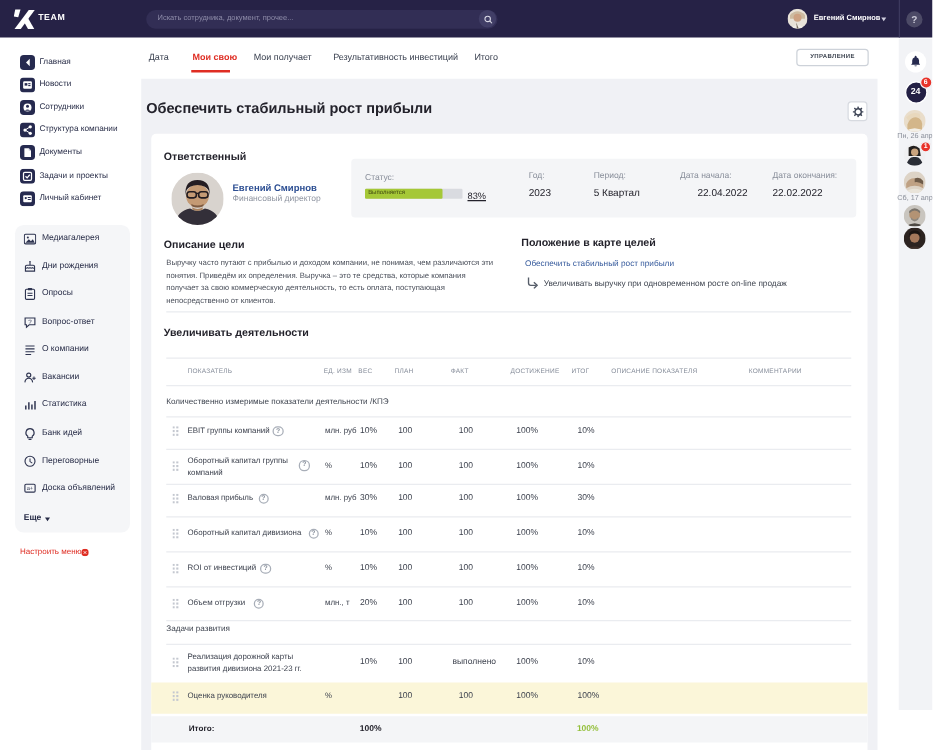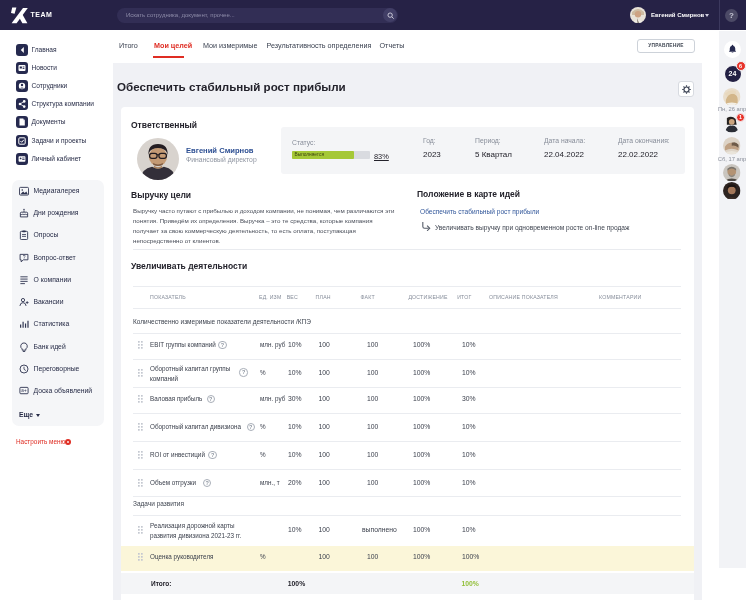--- a/index.html
+++ b/index.html
@@ -37,26 +37,26 @@
       <path d="M2 5 Q8 -1 14 5 L14 8 L2 8 Z" fill="#cdbba1"></path>
       <circle cx="8" cy="7.2" r="3.2" fill="#cda283"></circle>
       <path d="M2 16 Q8 10 14 16 Z" fill="#f1ede6"></path>
       <path d="M7 11 L9 16 L7.5 16 Z" fill="#746a5c"></path>
     </g>
   </svg>
   <div class="abs" style="left:651px;top:11.5px;font-size:6px;font-weight:bold;color:#fff;">Евгений Смирнов</div>
   <div class="abs" style="left:704.5px;top:13.5px;width:0;height:0;border-left:2.6px solid transparent;border-right:2.6px solid transparent;border-top:3px solid #cfcede;"></div>
   <div class="abs" style="left:719px;top:0;width:1px;height:30px;background:#3c395e;"></div>
   <div class="abs" style="left:725px;top:8.5px;width:13px;height:13px;border-radius:50%;background:#4c4a66;color:#c9c8d6;font-size:8px;font-weight:bold;text-align:center;line-height:13px;">?</div>
-  <div class="abs" style="left:119px;top:40.8px;font-size:7.2px;color:#3a4150;">Итого</div>
-  <div class="abs" style="left:154px;top:40.8px;font-size:7.2px;color:#df2d23;font-weight:bold;">Мои целей</div>
+  <div class="abs" style="left:119px;top:40.8px;font-size:7.2px;color:#3a4150;">Дата</div>
+  <div class="abs" style="left:154px;top:40.8px;font-size:7.2px;color:#df2d23;font-weight:bold;">Мои свою</div>
   <div class="abs" style="left:153px;top:56.2px;width:31px;height:1.8px;background:#df2d23;"></div>
-  <div class="abs" style="left:203px;top:40.8px;font-size:7.2px;color:#3a4150;">Мои измеримые</div>
-  <div class="abs" style="left:266.5px;top:40.8px;font-size:7.2px;color:#3a4150;">Результативность определения</div>
-  <div class="abs" style="left:379.5px;top:40.8px;font-size:7.2px;color:#3a4150;">Отчеты</div>
+  <div class="abs" style="left:203px;top:40.8px;font-size:7.2px;color:#3a4150;">Мои получает</div>
+  <div class="abs" style="left:266.5px;top:40.8px;font-size:7.2px;color:#3a4150;">Результативность инвестиций</div>
+  <div class="abs" style="left:379.5px;top:40.8px;font-size:7.2px;color:#3a4150;">Итого</div>
   <div class="abs" style="left:637px;top:39px;width:58px;height:14px;border:1px solid #cdd2d9;border-radius:3px;background:#fff;font-size:4.8px;font-weight:bold;letter-spacing:0.3px;color:#3f4652;text-align:center;line-height:12.5px;">УПРАВЛЕНИЕ</div>
   <div class="abs" style="left:113px;top:63px;width:589px;height:537px;background:#f0f1f5;"></div>
   <div class="abs" style="left:719px;top:31px;width:27px;height:537px;background:#f2f3f6;"></div>
   <div class="abs" style="left:11.5px;top:179.5px;width:92.5px;height:246.5px;background:#f5f6f8;border-radius:7px;"></div>
   <svg class="abs" style="left:15.5px;top:43.5px;" width="12" height="12" viewBox="0 0 12 12">
       <rect x="0" y="0" width="12" height="12" rx="3" fill="#262a4f"></rect>
       <path d="M7.8 3 L4.8 6 L7.8 9 Z" fill="#fff"></path>
     </svg>
   <div class="abs" style="left:31.5px;top:45.5px;font-size:6.6px;color:#262b46;">Главная</div>
   <svg class="abs" style="left:15.5px;top:61.7px;" width="12" height="12" viewBox="0 0 12 12">
@@ -272,26 +272,26 @@
   <div class="abs lbl" style="left:292px;top:139px;font-size:6.8px;">Статус:</div>
   <div class="abs" style="left:292px;top:151px;width:78.4px;height:7.6px;background:#d9dbe0;border-radius:1px;"></div>
   <div class="abs" style="left:292px;top:151px;width:62px;height:7.6px;background:#a5c837;border-radius:1px;"></div>
   <div class="abs" style="left:294.5px;top:152.4px;font-size:4.8px;color:#3c430f;">Выполняется</div>
   <div class="abs" style="left:374px;top:151.5px;font-size:7.4px;color:#23222b;text-decoration:underline;">83%</div>
   <div class="abs lbl" style="left:423px;top:137px;font-size:6.8px;">Год:</div>
   <div class="abs" style="left:423px;top:149.5px;font-size:8px;color:#23222b;">2023</div>
   <div class="abs lbl" style="left:475px;top:137px;font-size:6.8px;">Период:</div>
   <div class="abs" style="left:475px;top:149.5px;font-size:8px;color:#23222b;">5 Квартал</div>
   <div class="abs lbl" style="left:544px;top:137px;font-size:6.8px;">Дата начала:</div>
-  <div class="abs" style="left:544px;top:149.5px;font-size:8px;color:#23222b;">22.04.2022</div>
+  <div class="abs" style="left:558px;top:149.5px;font-size:8px;color:#23222b;">22.04.2022</div>
   <div class="abs lbl" style="left:618px;top:137px;font-size:6.8px;">Дата окончания:</div>
   <div class="abs" style="left:618px;top:149.5px;font-size:8px;color:#23222b;">22.02.2022</div>
-  <div class="abs" style="left:131px;top:190px;font-size:8.5px;font-weight:bold;">Выручку цели</div>
+  <div class="abs" style="left:131px;top:190px;font-size:8.5px;font-weight:bold;">Описание цели</div>
   <div class="abs" style="left:133px;top:205.5px;width:266px;font-size:6.2px;line-height:10.25px;color:#4a4f5a;">Выручку часто путают с прибылью и доходом компании, не понимая, чем различаются эти понятия. Приведём их определения. Выручка – это те средства, которые компания получает за свою коммерческую деятельность, то есть оплата, поступающая непосредственно от клиентов.</div>
-  <div class="abs" style="left:417px;top:189px;font-size:8.5px;font-weight:bold;">Положение в карте идей</div>
+  <div class="abs" style="left:417px;top:189px;font-size:8.5px;font-weight:bold;">Положение в карте целей</div>
   <div class="abs" style="left:420px;top:207.5px;font-size:6.6px;color:#33589b;">Обеспечить стабильный рост прибыли</div>
   <svg class="abs" style="left:421px;top:220.5px;" width="10" height="10" viewBox="0 0 11 11">
   <path d="M2 1 v5 a2 2 0 0 0 2 2 h4.5" fill="none" stroke="#555c68" stroke-width="1.2"></path>
   <path d="M6.7 5.2 L9.6 8 L6.7 10.8" fill="none" stroke="#555c68" stroke-width="1.2"></path>
     </svg>
   <div class="abs" style="left:435px;top:223.5px;font-size:6.6px;color:#3f4550;">Увеличивать выручку при одновременном росте on-line продаж</div>
   <div class="abs" style="left:133px;top:249px;width:548px;height:1px;background:#e9ebef;"></div>
   <div class="abs" style="left:131px;top:261px;font-size:8.5px;font-weight:bold;">Увеличивать деятельности</div>
   <div class="abs" style="left:150px;top:294px;font-size:5.2px;letter-spacing:0.2px;color:#868d9a;">ПОКАЗАТЕЛЬ</div>
   <div class="abs" style="left:259px;top:294px;font-size:5.2px;letter-spacing:0.2px;color:#868d9a;">ЕД. ИЗМ</div>

